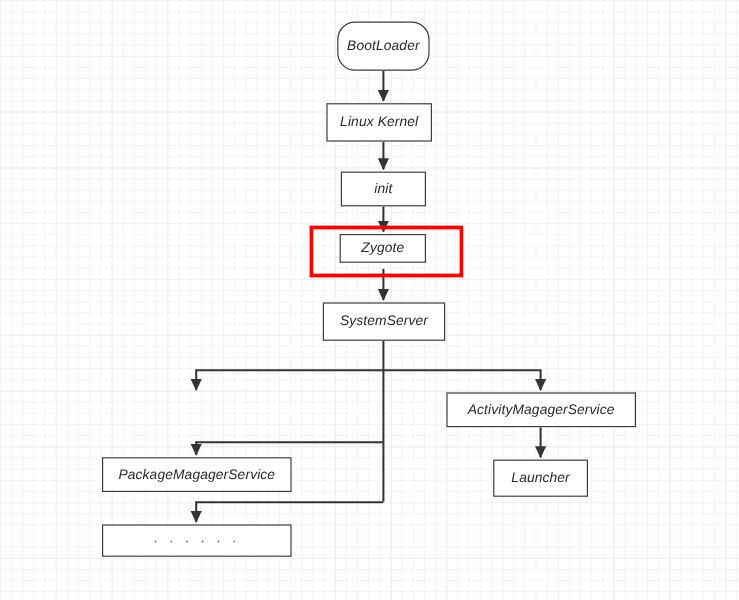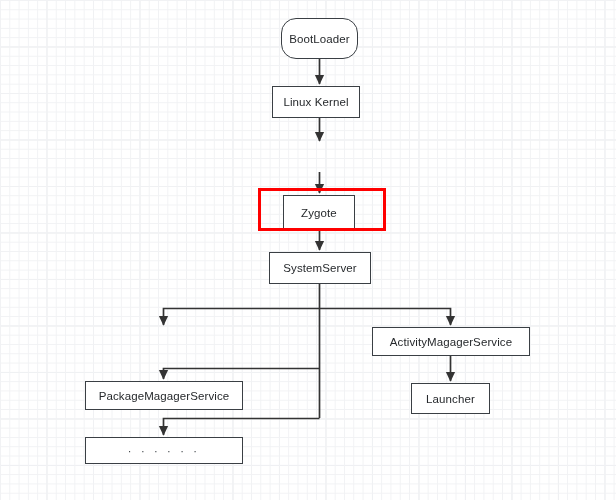--- a/index.html
+++ b/index.html
@@ -39,20 +39,21 @@
     box-sizing: border-box;
     background: #ffffff;
     border: 1.6px solid #3a3f44;
     display: flex;
     align-items: center;
     justify-content: center;
     color: #26292c;
     font-size: 11.5px;
     letter-spacing: 0.1px;
     white-space: nowrap;
+    font-style: italic;
   }
   .node.rounded {
     border-radius: 15px;
   }
   .node.ellipsis {
     letter-spacing: 3.2px;
     font-size: 11px;
     color: #3a3f44;
   }
   .highlight-box {
@@ -98,22 +99,25 @@
   </svg>
 
   <div class="node rounded" style="left:281px; top:18px; width:77px; height:41px;">
     <span>BootLoader</span>
   </div>
 
   <div class="node" style="left:272px; top:86px; width:88px; height:32px;">
     <span>Linux Kernel</span>
   </div>
 
+  <div class="node" style="left:284px; top:143px; width:71px; height:29px;">
+    <span>init</span>
+  </div>
 
-  <div class="node" style="left:283px; top:195px; width:72px; height:35px;">
+  <div class="node" style="left:283px; top:195px; width:72px; height:24px;">
     <span>Zygote</span>
   </div>
 
   <div class="node" style="left:269px; top:252px; width:102px; height:32px;">
     <span>SystemServer</span>
   </div>
 
 
   <div class="node" style="left:372px; top:327px; width:158px; height:29px;">
     <span>ActivityMagagerService</span>

